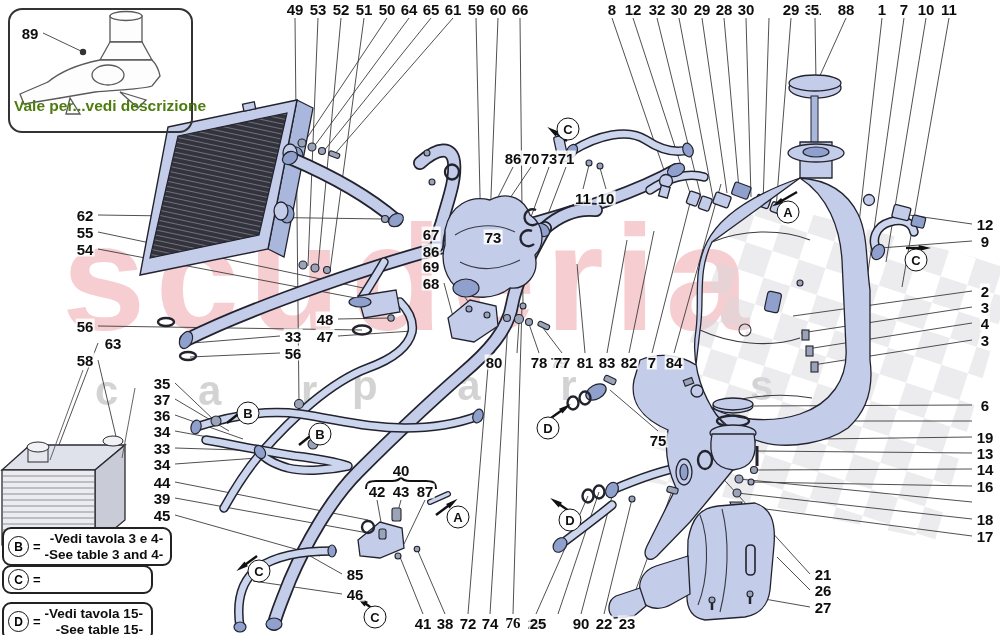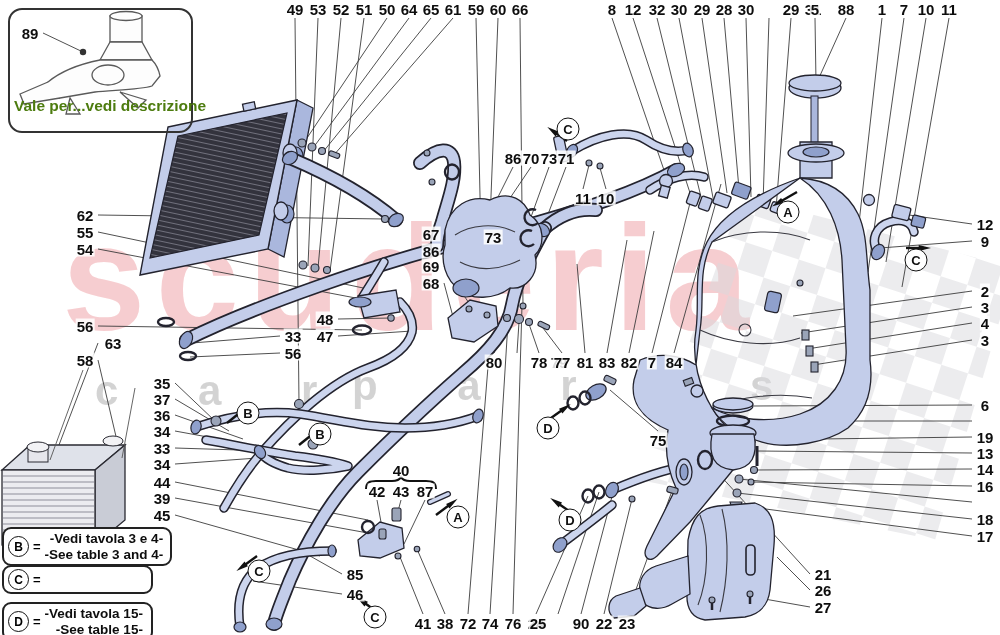--- a/index.html
+++ b/index.html
@@ -502,21 +502,21 @@
       <div class="callout" style="left: 401px; top: 470px;">40</div>
       <div class="callout" style="left: 377px; top: 491px;">42</div>
       <div class="callout" style="left: 401px; top: 491px;">43</div>
       <div class="callout" style="left: 425px; top: 491px;">87</div>
       <div class="callout" style="left: 355px; top: 574px;">85</div>
       <div class="callout" style="left: 355px; top: 594px;">46</div>
       <div class="callout" style="left: 423px; top: 623px;">41</div>
       <div class="callout" style="left: 445px; top: 623px;">38</div>
       <div class="callout" style="left: 468px; top: 623px;">72</div>
       <div class="callout" style="left: 490px; top: 623px;">74</div>
-      <div class="callout" style="left: 513px; top: 623px;">76</div>
+      <div class="callout" style="left: 513px; top: 623px; font-family: Liberation Serif, serif;">76</div>
       <div class="callout" style="left: 536px; top: 623px;">24</div>
       <div class="callout" style="left: 538px; top: 623px;">25</div>
       <div class="callout" style="left: 581px; top: 623px;">90</div>
       <div class="callout" style="left: 604px; top: 623px;">22</div>
       <div class="callout" style="left: 627px; top: 623px;">23</div>
       <div class="callout" style="left: 823px; top: 574px;">21</div>
       <div class="callout" style="left: 823px; top: 590px;">26</div>
       <div class="callout" style="left: 823px; top: 607px;">27</div>
       <div class="callout" style="left: 985px; top: 224px;">12</div>
       <div class="callout" style="left: 985px; top: 241px;">9</div>

